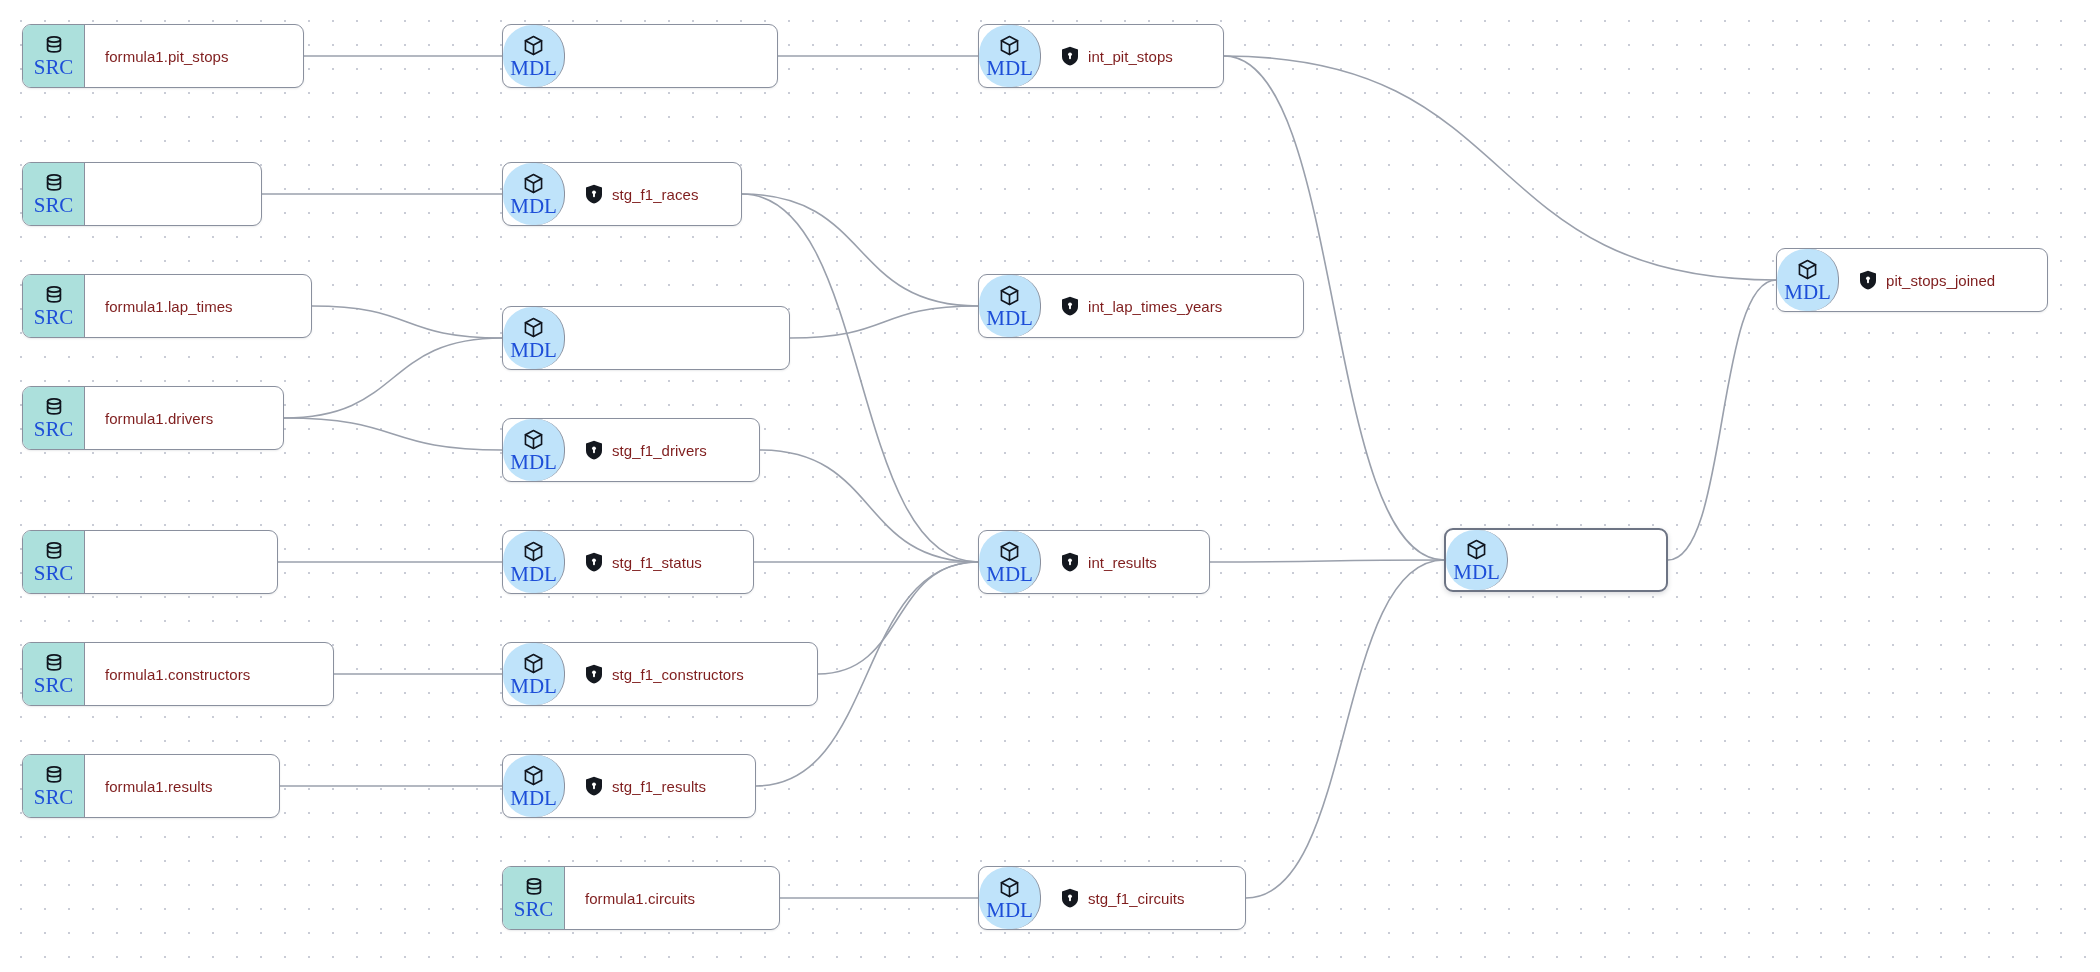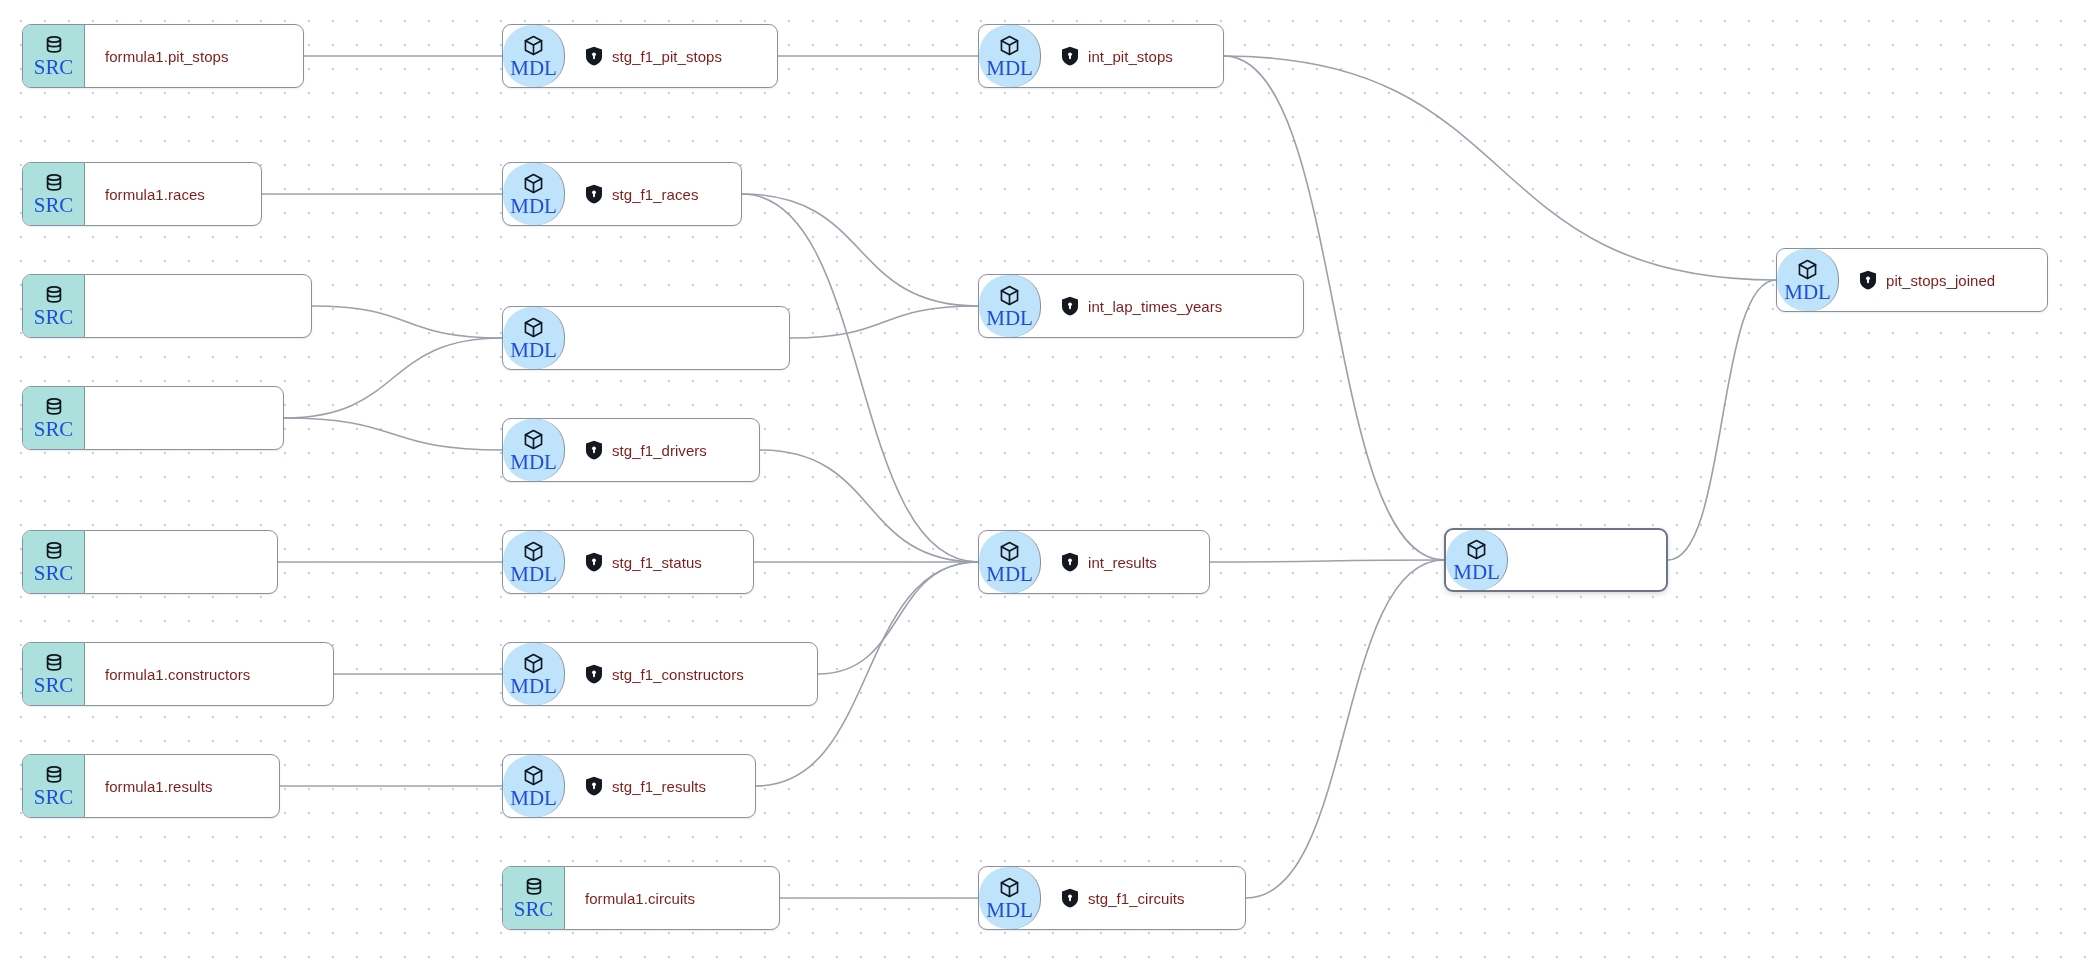--- a/index.html
+++ b/index.html
@@ -133,47 +133,50 @@
       <div class="badge src">
         <span>
           <svg width="22" height="22" viewBox="0 0 24 24" fill="none" stroke="#11161f" stroke-width="1.9" stroke-linecap="round" stroke-linejoin="round">
             <ellipse cx="12" cy="6" rx="7" ry="2.9"></ellipse>
             <path d="M5 6v5c0 1.6 3.1 2.9 7 2.9s7-1.3 7-2.9V6"></path>
             <path d="M5 11.5v5c0 1.6 3.1 2.9 7 2.9s7-1.3 7-2.9v-5"></path>
           </svg>
         </span>
         <span class="badge-text">SRC</span>
       </div>
-      <div class="body">
-        <span class="label">formula1.races</span>
-      </div>
     </div>
     <div class="node" style="left: 22px; top: 274px; width: 290px;">
       <div class="badge src">
         <span>
           <svg width="22" height="22" viewBox="0 0 24 24" fill="none" stroke="#11161f" stroke-width="1.9" stroke-linecap="round" stroke-linejoin="round">
             <ellipse cx="12" cy="6" rx="7" ry="2.9"></ellipse>
             <path d="M5 6v5c0 1.6 3.1 2.9 7 2.9s7-1.3 7-2.9V6"></path>
             <path d="M5 11.5v5c0 1.6 3.1 2.9 7 2.9s7-1.3 7-2.9v-5"></path>
           </svg>
         </span>
         <span class="badge-text">SRC</span>
       </div>
+      <div class="body">
+        <span class="label">formula1.lap_times</span>
+      </div>
     </div>
     <div class="node" style="left: 22px; top: 386px; width: 262px;">
       <div class="badge src">
         <span>
           <svg width="22" height="22" viewBox="0 0 24 24" fill="none" stroke="#11161f" stroke-width="1.9" stroke-linecap="round" stroke-linejoin="round">
             <ellipse cx="12" cy="6" rx="7" ry="2.9"></ellipse>
             <path d="M5 6v5c0 1.6 3.1 2.9 7 2.9s7-1.3 7-2.9V6"></path>
             <path d="M5 11.5v5c0 1.6 3.1 2.9 7 2.9s7-1.3 7-2.9v-5"></path>
           </svg>
         </span>
         <span class="badge-text">SRC</span>
       </div>
+      <div class="body">
+        <span class="label">formula1.drivers</span>
+      </div>
     </div>
     <div class="node" style="left: 22px; top: 530px; width: 256px;">
       <div class="badge src">
         <span>
           <svg width="22" height="22" viewBox="0 0 24 24" fill="none" stroke="#11161f" stroke-width="1.9" stroke-linecap="round" stroke-linejoin="round">
             <ellipse cx="12" cy="6" rx="7" ry="2.9"></ellipse>
             <path d="M5 6v5c0 1.6 3.1 2.9 7 2.9s7-1.3 7-2.9V6"></path>
             <path d="M5 11.5v5c0 1.6 3.1 2.9 7 2.9s7-1.3 7-2.9v-5"></path>
           </svg>
         </span>
@@ -228,30 +231,20 @@
     <div class="node" style="left: 502px; top: 24px; width: 276px;">
       <div class="badge mdl">
         <span>
           <svg width="23" height="23" viewBox="0 0 24 24" fill="none" stroke="#11161f" stroke-width="1.7" stroke-linecap="round" stroke-linejoin="round">
             <path d="M12 2.6 20.4 7v10L12 21.4 3.6 17V7z"></path>
             <path d="M3.6 7 12 11.5 20.4 7"></path>
             <path d="M12 11.5v9.9"></path>
           </svg>
         </span>
         <span class="badge-text">MDL</span>
-      </div>
-      <div class="body">
-        <span style="display: flex;">
-          <svg class="shield" width="18" height="20" viewBox="0 0 18 20" aria-hidden="true">
-            <path d="M9 0.8 17 3.6v7.0C17 15.3 13.6 18.3 9 19.6 4.4 18.3 1 15.3 1 10.6V3.6z" fill="#14181f"></path>
-            <circle cx="9" cy="8.3" r="1.9" fill="#ffffff"></circle>
-            <rect x="8.05" y="9.1" width="1.9" height="4.1" rx="0.9" fill="#ffffff"></rect>
-          </svg>
-        </span>
-        <span class="label">stg_f1_pit_stops</span>
       </div>
     </div>
     <div class="node" style="left: 502px; top: 162px; width: 240px;">
       <div class="badge mdl">
         <span>
           <svg width="23" height="23" viewBox="0 0 24 24" fill="none" stroke="#11161f" stroke-width="1.7" stroke-linecap="round" stroke-linejoin="round">
             <path d="M12 2.6 20.4 7v10L12 21.4 3.6 17V7z"></path>
             <path d="M3.6 7 12 11.5 20.4 7"></path>
             <path d="M12 11.5v9.9"></path>
           </svg>

